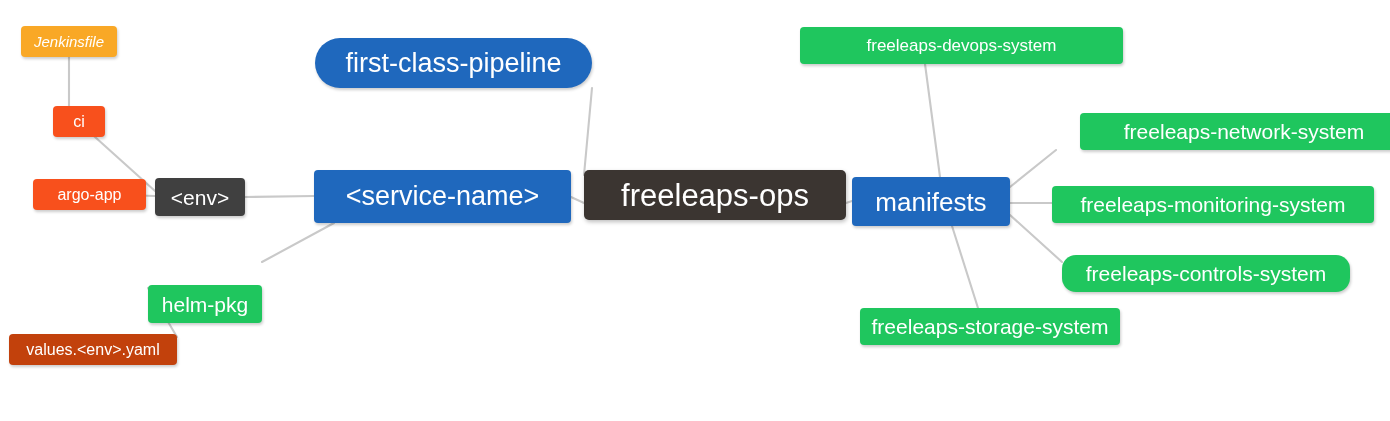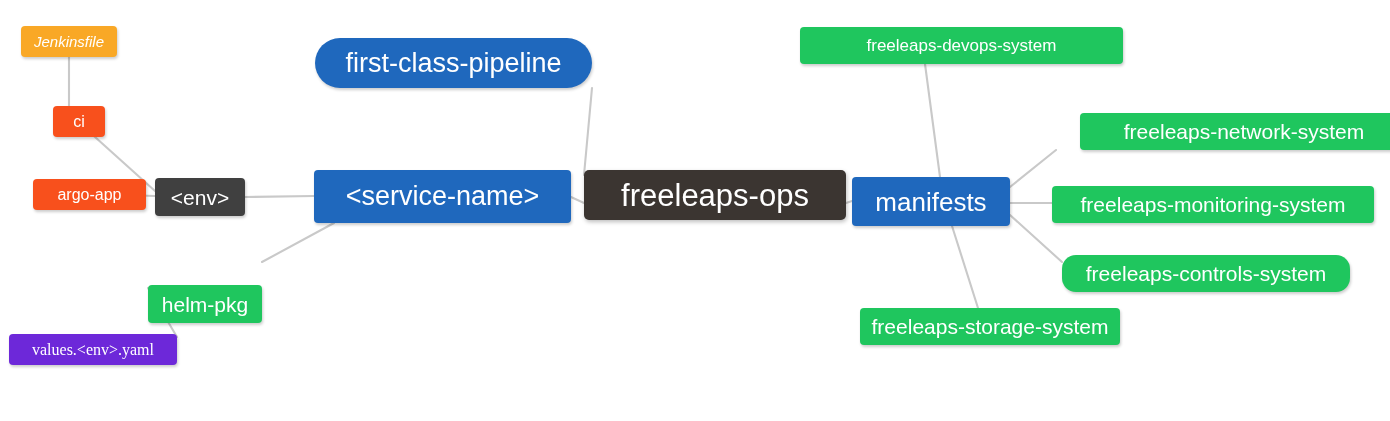--- a/index.html
+++ b/index.html
@@ -73,21 +73,21 @@
     </svg>
   <div id="nodes">
       <div class="node root" style="left: 584px; top: 170px; width: 262px; height: 50px; background: rgb(59, 53, 49); font-size: 31px;">freeleaps-ops</div>
       <div class="node" style="left: 314px; top: 170px; width: 257px; height: 53px; background: rgb(31, 104, 189); font-size: 27px;">&lt;service-name&gt;</div>
       <div class="node" style="left: 852px; top: 177px; width: 158px; height: 49px; background: rgb(31, 104, 189); font-size: 26px;">manifests</div>
       <div class="node" style="left: 315px; top: 38px; width: 277px; height: 50px; background: rgb(31, 104, 189); font-size: 27px; border-radius: 25px;">first-class-pipeline</div>
       <div class="node" style="left: 155px; top: 178px; width: 90px; height: 38px; background: #404040; font-size: 21px;">&lt;env&gt;</div>
       <div class="node" style="left: 148px; top: 257px; width: 114px; height: 38px; background: rgb(31, 198, 94); font-size: 21px; margin-top: 28px;">helm-pkg</div>
       <div class="node" style="left: 53px; top: 106px; width: 52px; height: 31px; background: rgb(248, 80, 28); font-size: 16px;">ci</div>
       <div class="node" style="left: 33px; top: 179px; width: 113px; height: 31px; background: rgb(248, 80, 28); font-size: 16px;">argo-app</div>
-      <div class="node" style="left: 9px; top: 334px; width: 168px; height: 31px; background: #6d28d9; font-size: 16px; font-family: Liberation Serif, serif;">values.&lt;env&gt;.yaml</div>
+      <div class="node" style="left: 9px; top: 334px; width: 168px; height: 31px; background: #c2410c; font-size: 16px;">values.&lt;env&gt;.yaml</div>
       <div class="node" style="left: 21px; top: 26px; width: 96px; height: 31px; background: rgb(249, 168, 38); font-size: 15px; font-style: italic;">Jenkinsfile</div>
       <div class="node" style="left: 800px; top: 27px; width: 323px; height: 37px; background: rgb(31, 198, 94); font-size: 17px;">freeleaps-devops-system</div>
       <div class="node" style="left: 1056px; top: 113px; width: 328px; height: 37px; background: rgb(31, 198, 94); font-size: 21px; margin-left: 24px;">freeleaps-network-system</div>
       <div class="node" style="left: 1052px; top: 186px; width: 322px; height: 37px; background: rgb(31, 198, 94); font-size: 21px;">freeleaps-monitoring-system</div>
       <div class="node" style="left: 1062px; top: 255px; width: 288px; height: 37px; background: rgb(31, 198, 94); font-size: 21px; border-radius: 14px;">freeleaps-controls-system</div>
       <div class="node" style="left: 816px; top: 308px; width: 260px; height: 37px; background: rgb(31, 198, 94); font-size: 21px; margin-left: 44px;">freeleaps-storage-system</div>
     </div>
 </div>
 
 </body></html>

